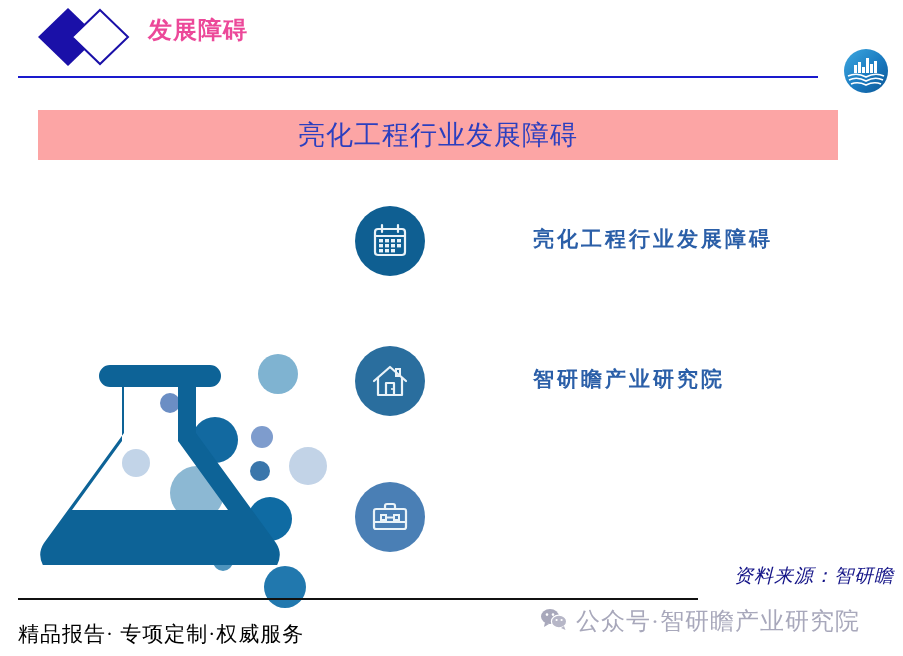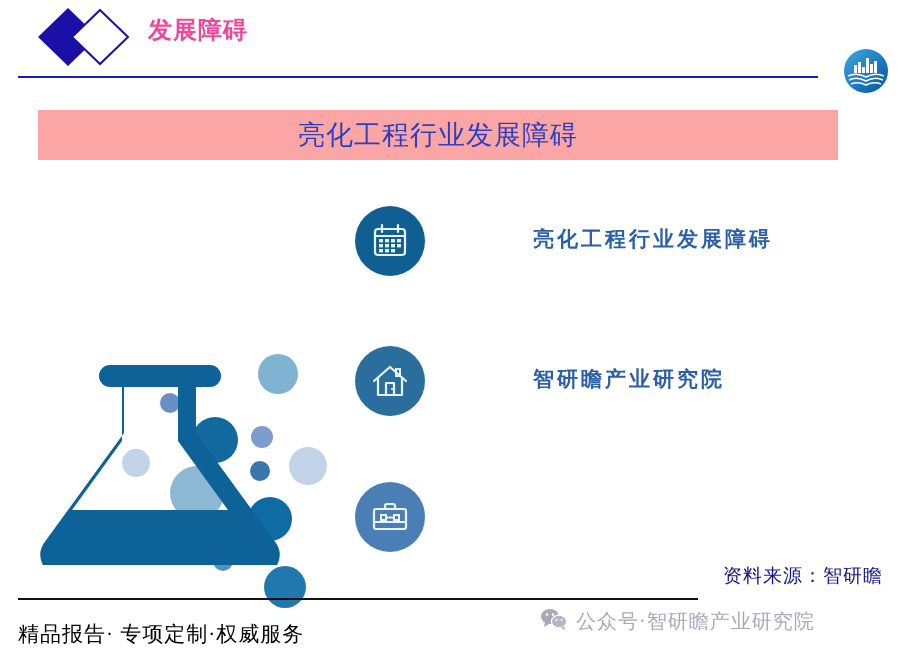--- a/index.html
+++ b/index.html
@@ -105,25 +105,26 @@
     font-size: 21px;
     font-weight: bold;
     color: #2b5fa8;
     letter-spacing: 3px;
     white-space: nowrap;
   }
 
   
   #source-note {
     position: absolute;
-    right: 20px; top: 563px;
+    right: 9px; top: 563px;
     font-size: 19px;
     color: #131387;
     letter-spacing: 1px;
     white-space: nowrap;
+    font-style: italic;
   }
   #footer-rule {
     position: absolute;
     left: 18px; top: 598px;
     width: 680px; height: 0;
     border-top: 2px solid #111111;
   }
   #footer-tagline {
     position: absolute;
     left: 18px; top: 620px;
@@ -134,21 +135,21 @@
   }
   #watermark {
     position: absolute;
     left: 540px; top: 604px;
     height: 34px;
     display: flex;
     align-items: center;
     gap: 8px;
   }
   #watermark-text {
-    font-size: 20px;
+    font-size: 24px;
     color: #a8a8bb;
     letter-spacing: 1px;
     white-space: nowrap;
   }
 </style>
 </head>
 <body>
 
 <div id="header">
 

